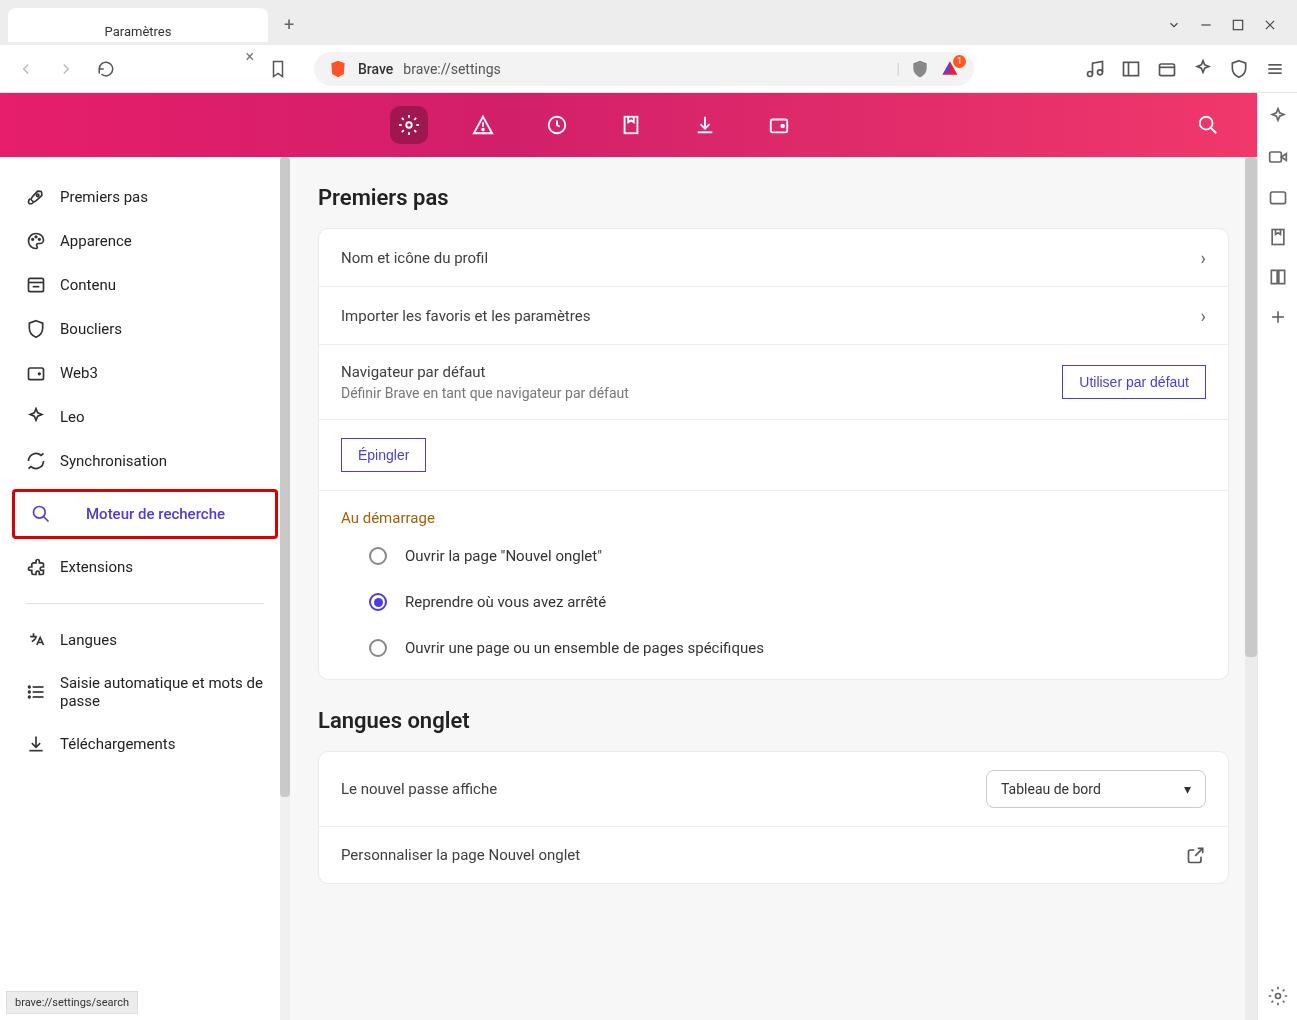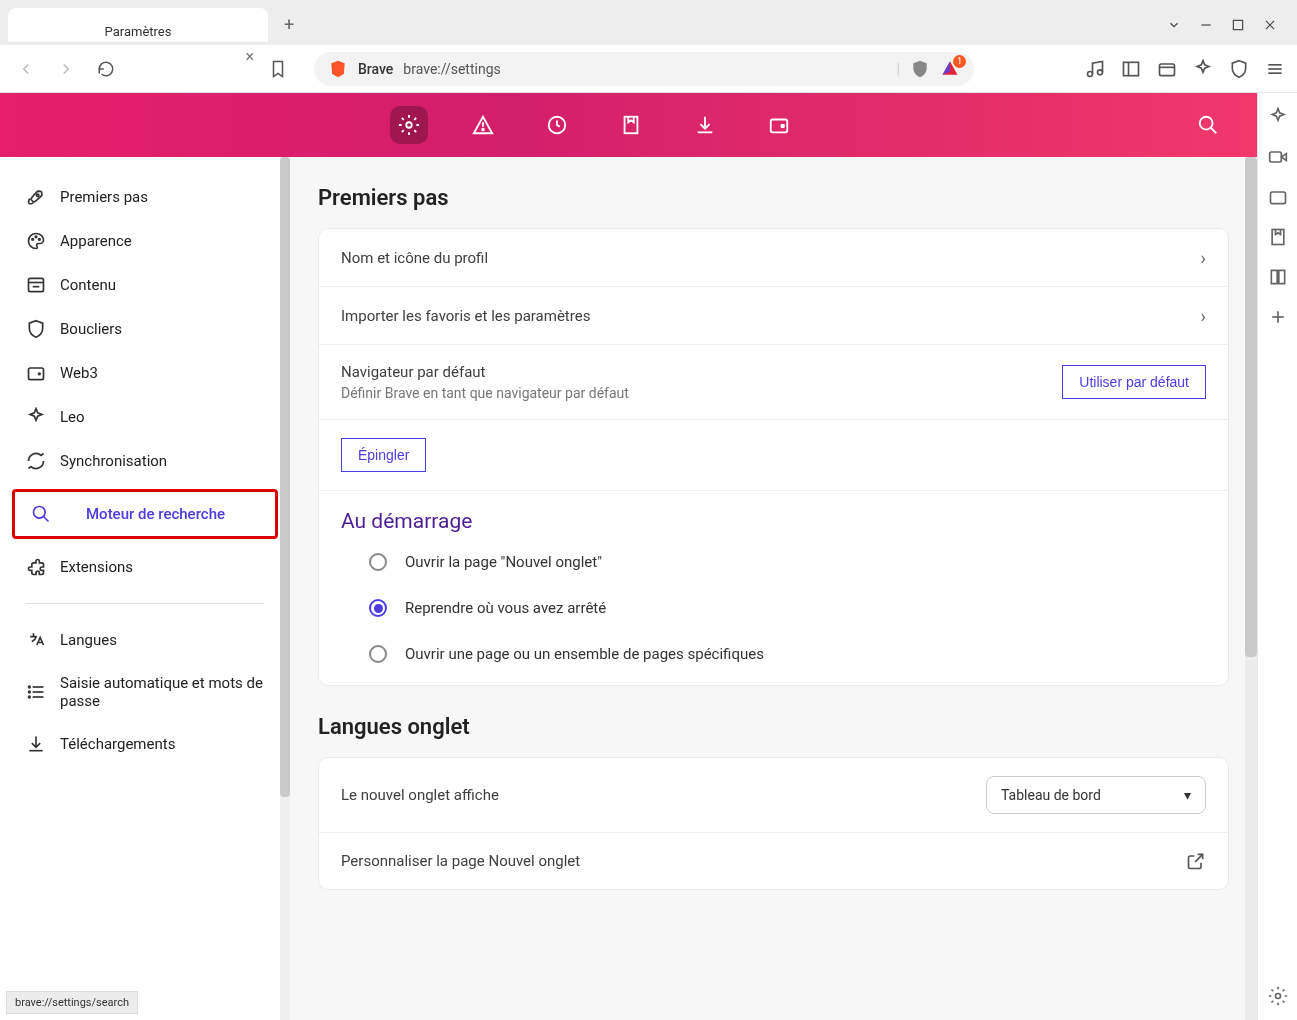--- a/index.html
+++ b/index.html
@@ -46,21 +46,21 @@
 .main-scroll { position:absolute; right:0; top:0; width:12px; height:100%; background:#ececec; }
 .main-thumb { position:absolute; right:0; top:0; width:12px; height:500px; background:#c9c9c9; border-radius:4px; }
 h2.sec { font-size:22px; font-weight:600; margin-bottom:18px; color:#222; }
 .card { background:#fff; border:1px solid #eaeaea; border-radius:10px; margin-bottom:28px; }
 .row { padding:18px 22px; display:flex; align-items:center; justify-content:space-between; border-bottom:1px solid #eee; }
 .row:last-child { border-bottom:none; }
 .row .rtext .t1 { font-size:15px; color:#404040; }
 .row .rtext .t2 { font-size:14px; color:#777; margin-top:4px; }
 .chev { color:#666; font-size:18px; }
 .outline-btn { border:1.5px solid #4a3ce0; background:#fff; color:#4a3ce0; padding:8px 16px; border-radius:0; font-size:14px; font-weight:400; cursor:pointer; }
-.subhead { padding:18px 22px 6px 22px; font-size:21px; color:#4c1d95; }
+.subhead { padding:18px 22px 6px 22px; font-size:15px; color:#a16207; }
 .radio-row { padding:14px 22px 14px 50px; display:flex; align-items:center; gap:18px; font-size:15px; color:#333; }
 .radio { width:18px; height:18px; border:2px solid #888; border-radius:50%; display:flex; align-items:center; justify-content:center; }
 .radio.sel { border-color:#4a3ce0; }
 .radio.sel::after { content:''; width:9px; height:9px; background:#4a3ce0; border-radius:50%; }
 .select { border:1px solid #ccc; border-radius:8px; padding:10px 14px; min-width:220px; display:flex; justify-content:space-between; align-items:center; font-size:14px; }
 
 
 .rside { width:40px; border-left:1px solid #e5e5e5; display:flex; flex-direction:column; align-items:center; padding-top:14px; gap:20px; color:#666; }
 
 .statusbar { position:absolute; bottom:6px; left:6px; background:#ececec; padding:4px 8px; font-size:11px; color:#333; border:1px solid #ddd; }
@@ -350,21 +350,21 @@
       <div class="radio-row" style="padding-bottom:22px">
         <div class="radio"></div>
         <span>Ouvrir une page ou un ensemble de pages spécifiques</span>
       </div>
     </div>
 
     <h2 class="sec">Langues onglet</h2>
     <div class="card">
       <div class="row">
         <div class="rtext">
-                <div class="t1">Le nouvel onglet affiche</div>
+                <div class="t1">Le nouvel passe affiche</div>
               </div>
         <div class="select">
           <span>Tableau de bord</span>
           <span>▾</span>
         </div>
       </div>
       <div class="row">
         <div class="rtext">
                 <div class="t1">Personnaliser la page Nouvel onglet</div>
               </div>

